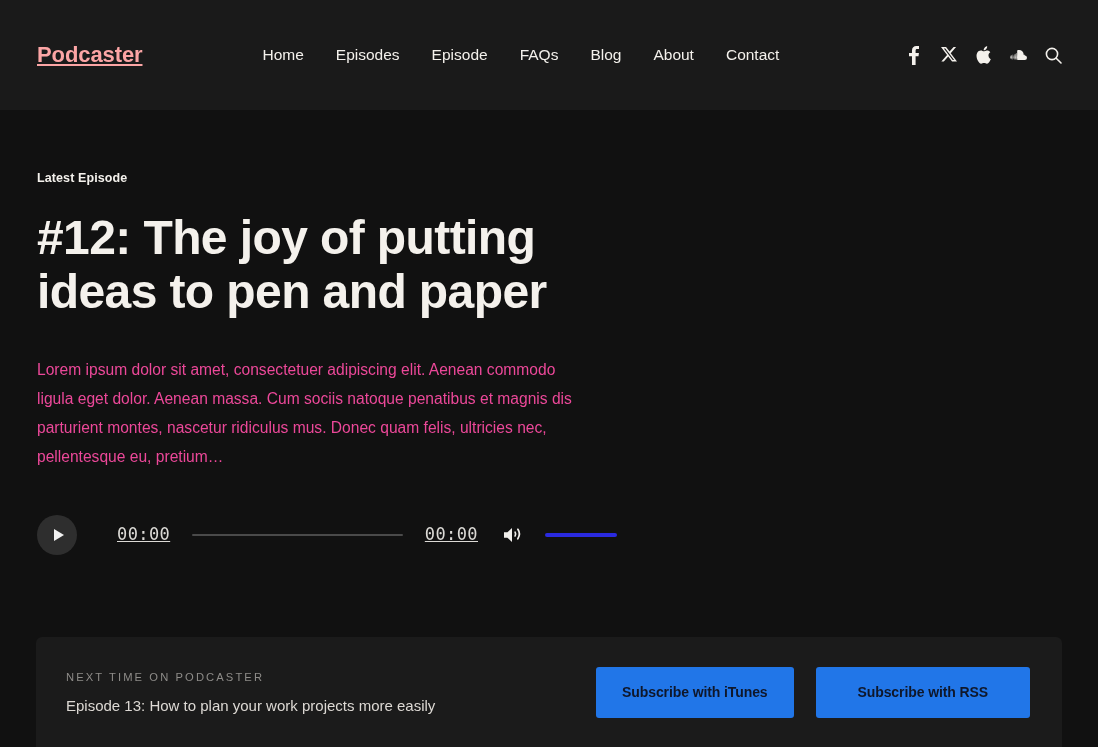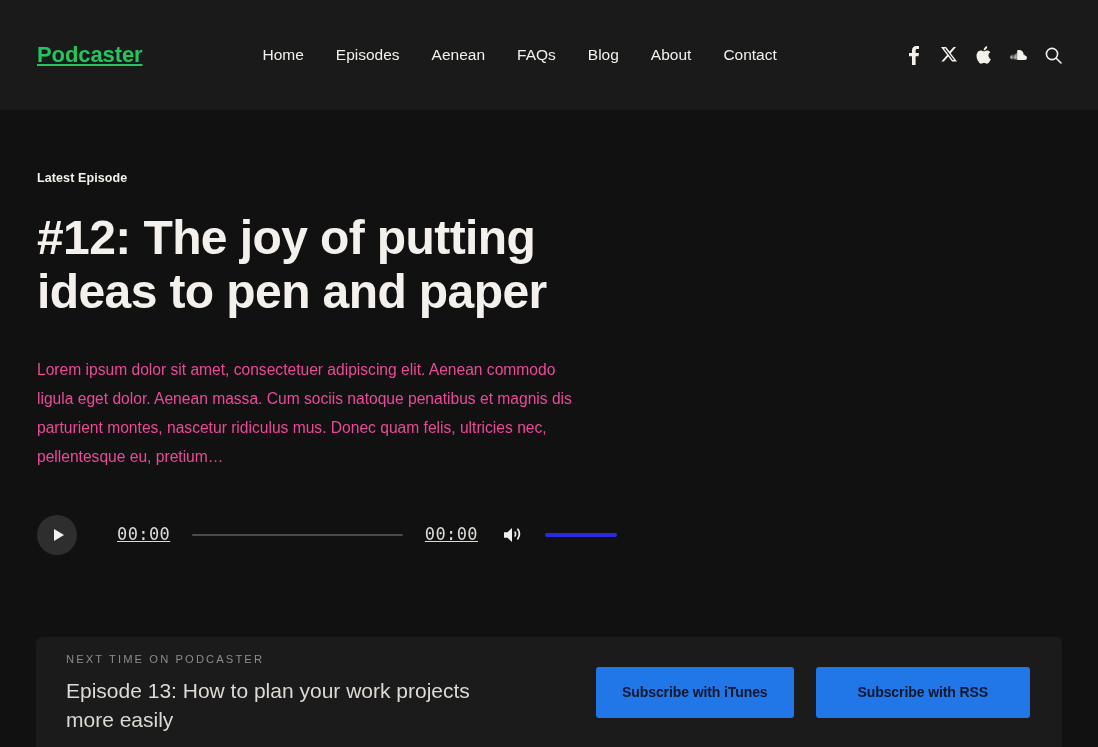--- a/index.html
+++ b/index.html
@@ -16,21 +16,21 @@
   
   .site-header {
     height: 110px;
     background: #1a1a1a;
     display: flex;
     align-items: center;
     padding: 0 36px 0 37px;
     position: relative;
   }
   .brand {
-    color: #22c55e;
+    color: #fca5a5;
     font-size: 22px;
     font-weight: 700;
     letter-spacing: -0.1px;
     line-height: 1;
     white-space: nowrap;
   }
   .main-nav {
     display: flex;
     align-items: center;
     gap: 32px;
@@ -199,21 +199,21 @@
   .nb-kicker {
     color: #8e8c89;
     font-size: 11.2px;
     font-weight: 500;
     letter-spacing: 2.1px;
     line-height: 1;
     margin-bottom: 11px;
   }
   .nb-title {
     color: #ddd9d4;
-    font-size: 21px;
+    font-size: 15px;
     font-weight: 400;
     line-height: 1.4;
     max-width: 420px;
   }
   .nb-actions { display: flex; gap: 22px; align-items: center; }
   .sub-btn {
     background: #2176e8;
     color: #0f172a;
     font-size: 14px;
     font-weight: 700;
@@ -231,21 +231,21 @@
 </head>
 <body>
 
 <header class="site-header">
 
   <a class="brand" href="#">Podcaster</a>
 
   <nav class="main-nav">
     <a class="nav-link" href="#">Home</a>
     <a class="nav-link" href="#">Episodes</a>
-    <a class="nav-link" href="#">Aenean</a>
+    <a class="nav-link" href="#">Episode</a>
     <a class="nav-link" href="#">FAQs</a>
     <a class="nav-link" href="#">Blog</a>
     <a class="nav-link" href="#">About</a>
     <a class="nav-link" href="#">Contact</a>
   </nav>
 
   <div class="social-group">
 
     <a class="social-icon" href="#">
       <svg width="10" height="19" viewBox="0 0 10 19" fill="currentColor">

